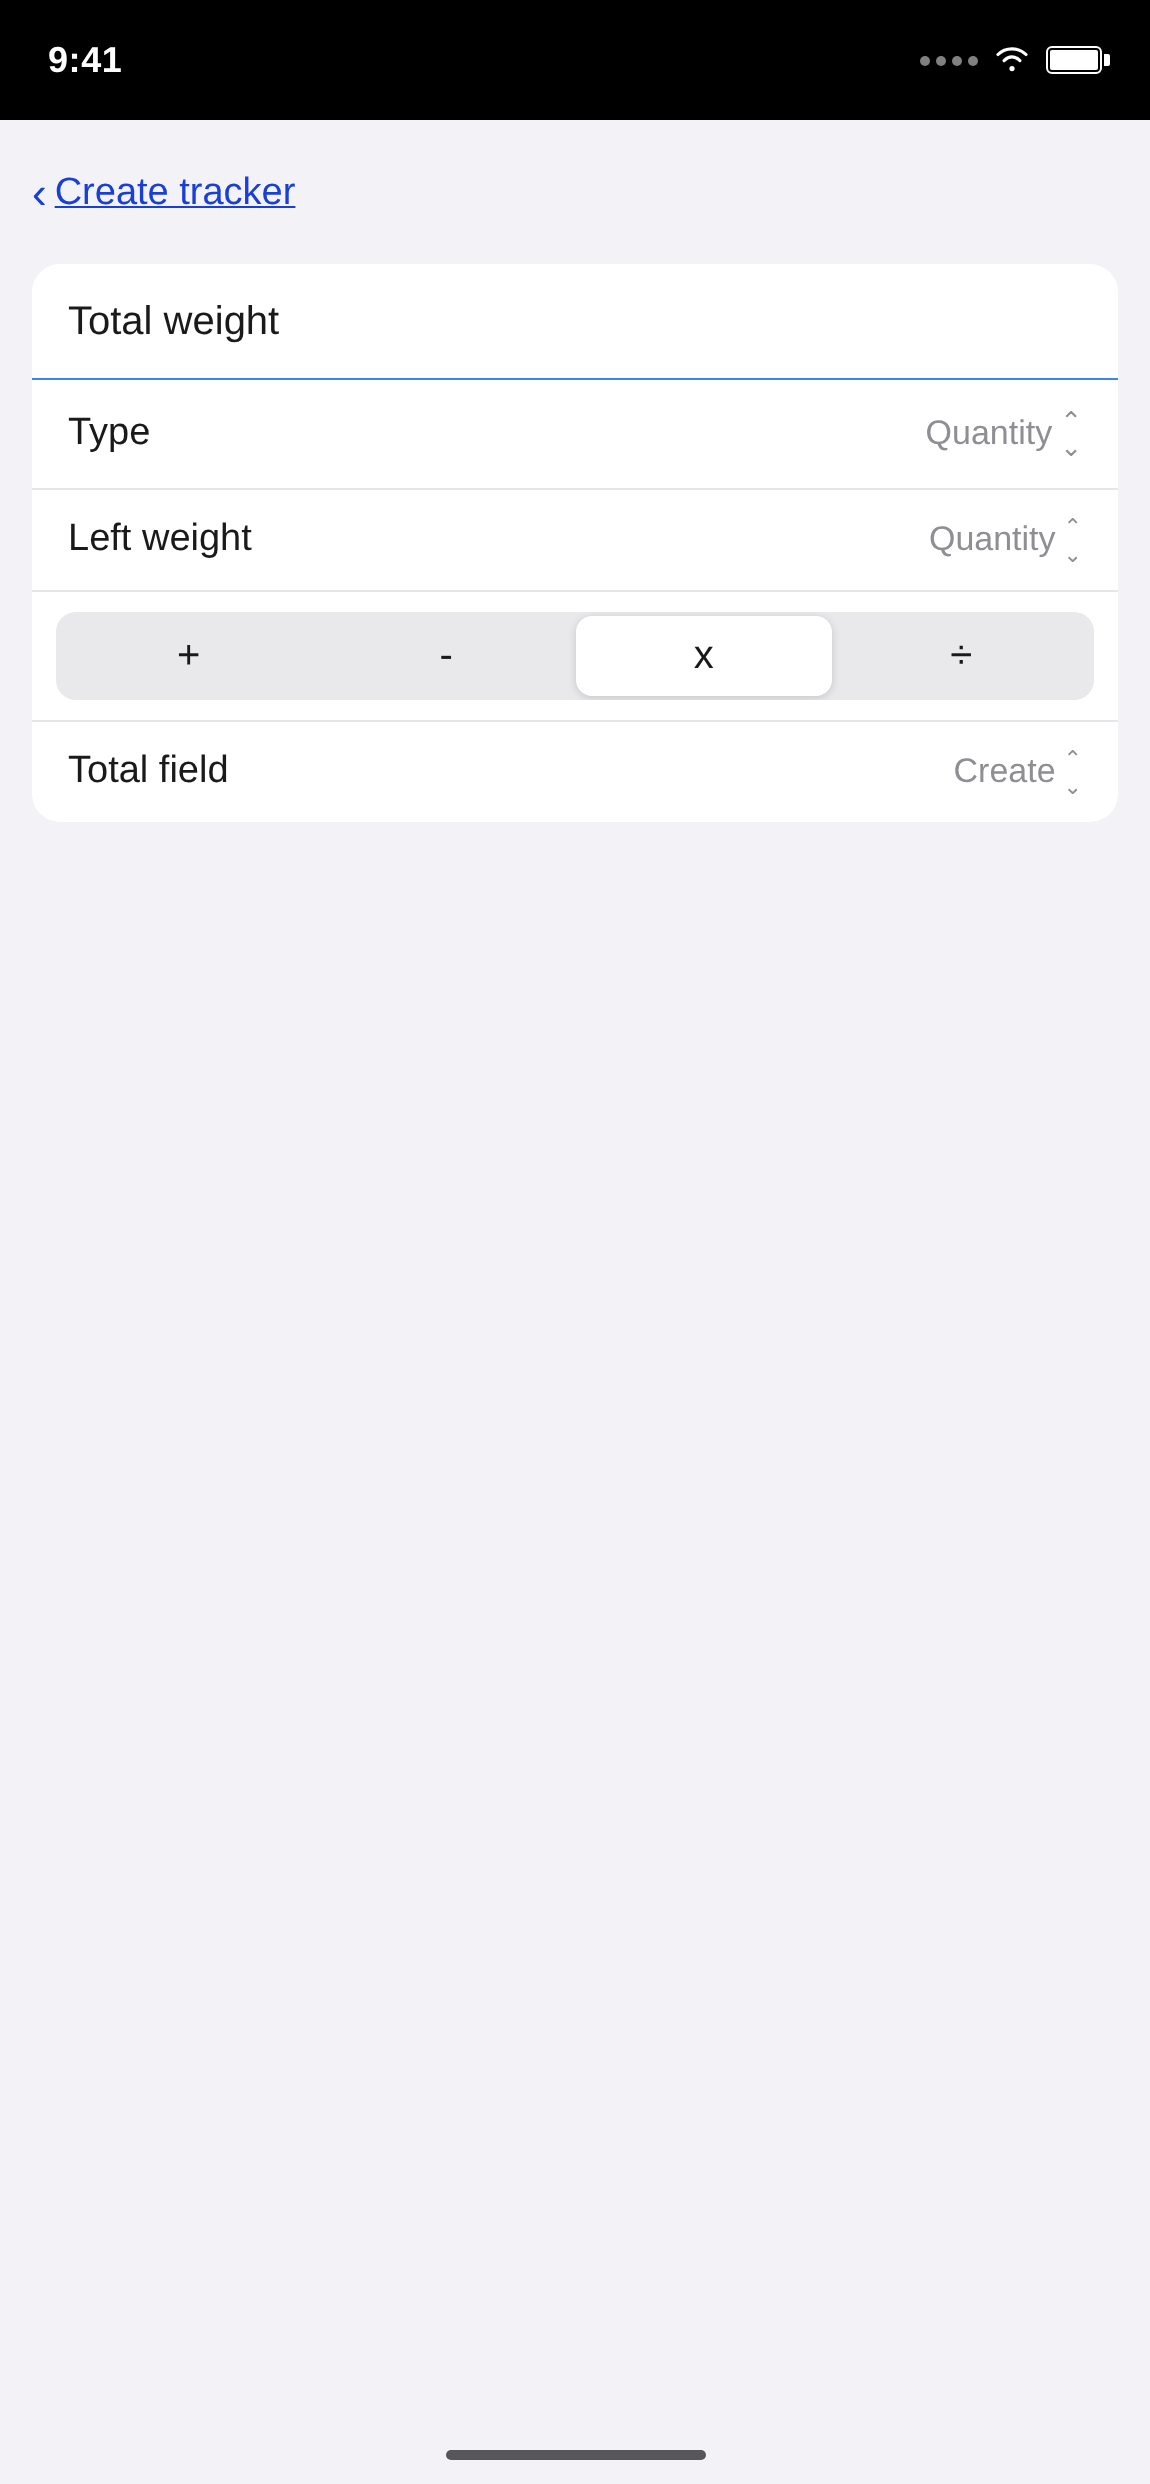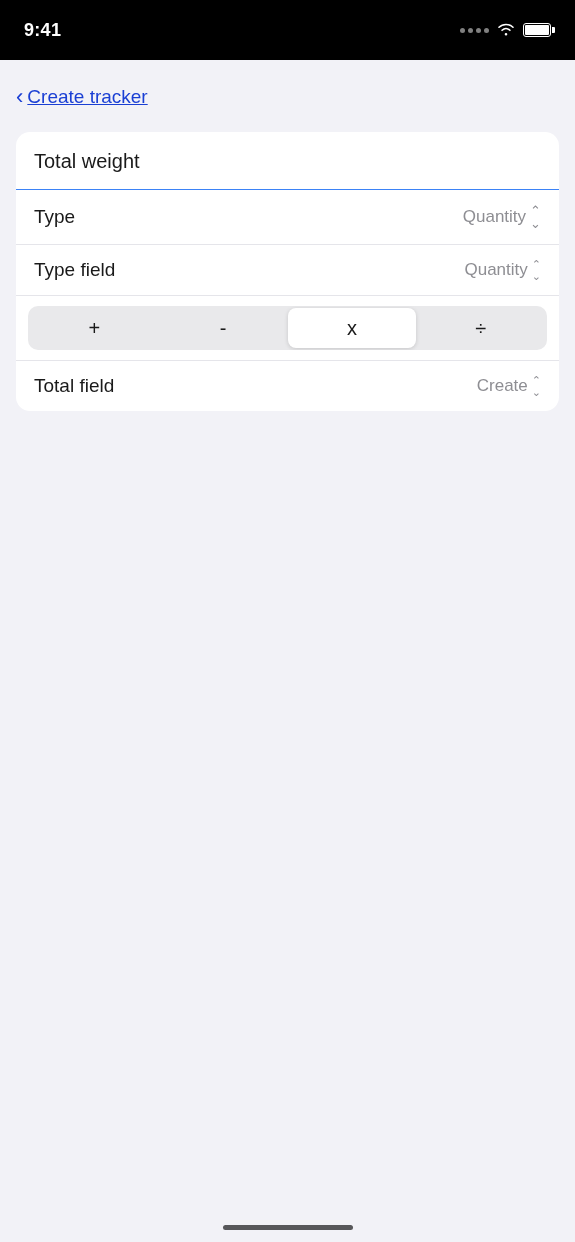--- a/index.html
+++ b/index.html
@@ -279,21 +279,21 @@
 
     <div class="card-row">
       <span class="row-label">Type</span>
       <div class="row-value">
         <span>Quantity</span>
         <span class="chevron-updown">⌃<br style="line-height:0">⌄</span>
       </div>
     </div>
 
     <div class="card-row">
-      <span class="row-label">Type field</span>
+      <span class="row-label">Left weight</span>
       <div class="row-value">
         <span>Quantity</span>
         <span class="chevron-updown" style="font-size:11px; display:flex; flex-direction:column; line-height:0.9; gap:0; margin-top:-1px;">
           <span style="display:block">⌃</span>
           <span style="display:block; transform:scaleY(-1)">⌃</span>
         </span>
       </div>
     </div>
 
     <div class="operator-row">

